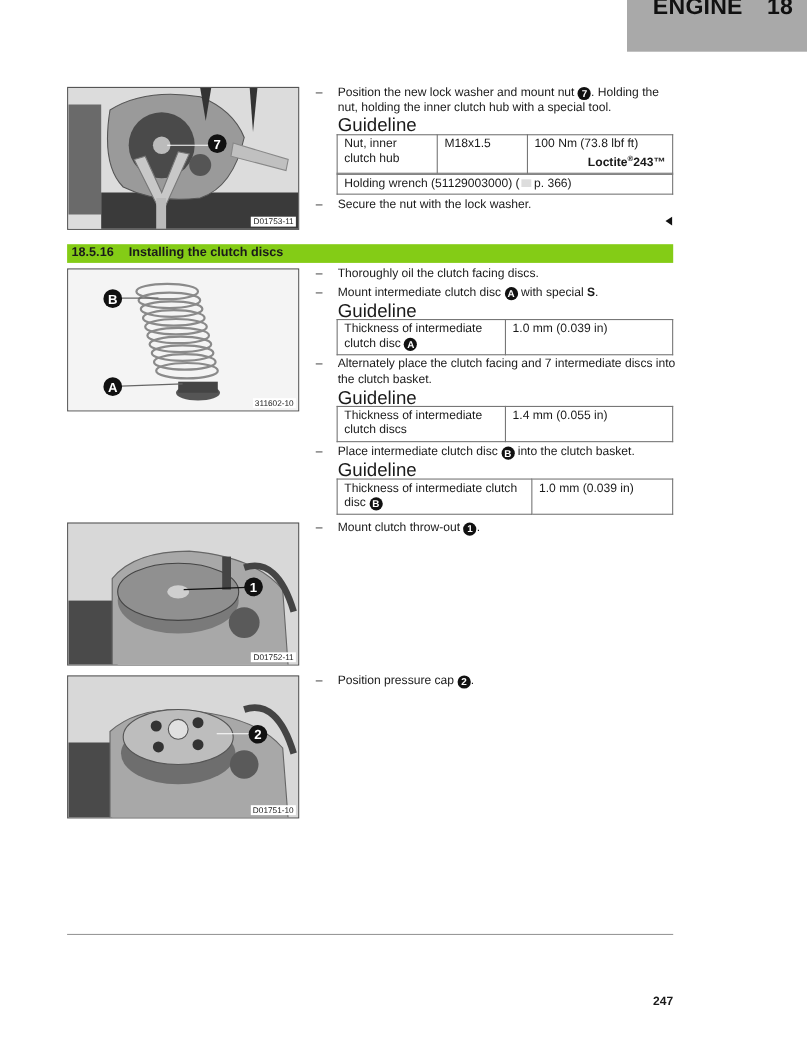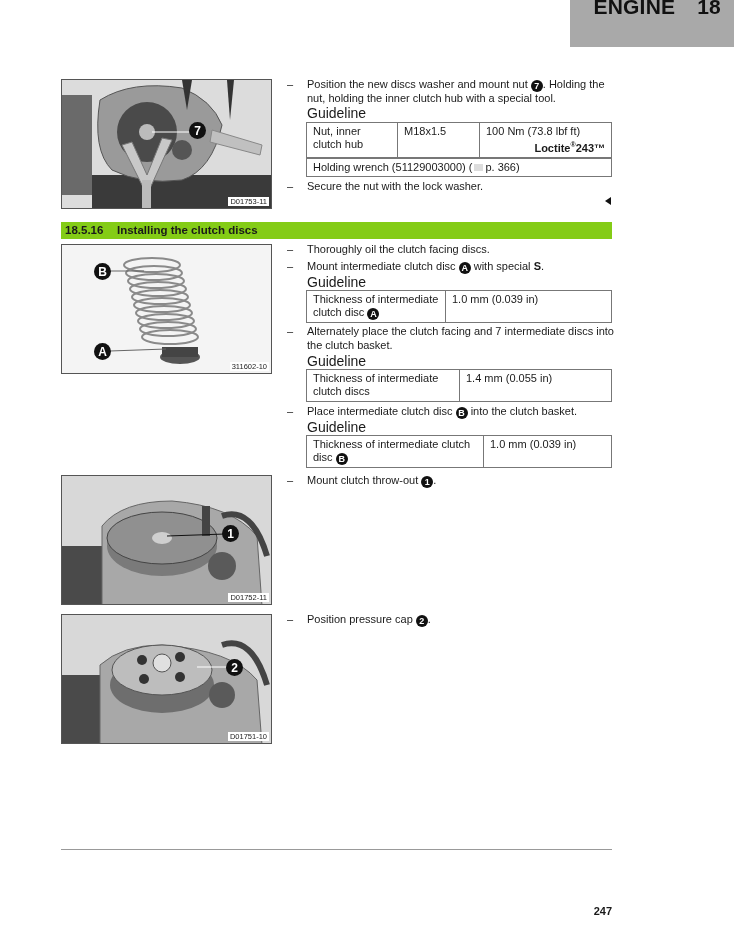--- a/index.html
+++ b/index.html
@@ -14,21 +14,21 @@
     .figure .fig-label { position: absolute; right: 2px; bottom: 2px; background: #fff; font-size: 7.5px; line-height: 9px; padding: 0 2px; color: #222; }
     .figure svg { position: absolute; left: 0; top: 0; }
 
     .marker { display: inline-flex; align-items: center; justify-content: center; width: 12px; height: 12px; border-radius: 50%;
       background: #111; color: #fff; font-weight: bold; font-size: 9px; line-height: 12px; vertical-align: -1px; }
     .marker.big { width: 17px; height: 17px; font-size: 12px; position: absolute; }
 
     .step { position: absolute; left: 287px; width: 330px; }
     .step .dash { position: absolute; left: 0; top: 0; }
     .step .txt { position: absolute; left: 20px; width: 310px; }
-    .guide { position: absolute; left: 307px; font-size: 14px; }
+    .guide { position: absolute; left: 307px; font-size: 17px; }
 
     table.spec { position: absolute; left: 306px; border-collapse: collapse; font-size: 11px; line-height: 13px; }
     table.spec td { border: 1px solid #777; padding: 2px 6px 2px 6px; vertical-align: top; }
 
     .section-bar { position: absolute; left: 61px; top: 222px; width: 551px; height: 17px; background: #84cc16;
       font-weight: bold; font-size: 11.5px; line-height: 17px; padding-left: 4px; }
     .section-bar .num { display: inline-block; width: 52px; }
 
     .end-mark { position: absolute; left: 605px; top: 197px; width: 0; height: 0; border-top: 4px solid transparent; border-bottom: 4px solid transparent; border-right: 6px solid #111; }
 
@@ -59,21 +59,21 @@
     <path d="M165 0 L172 0 L168 40Z" fill="#333"></path>
     <line x1="90" y1="52" x2="127" y2="52" stroke="#fff" stroke-width="1"></line>
   </svg>
   <span class="marker big" style="left:127px;top:42px;">7</span>
   <span class="fig-label">D01753-11</span>
 </div>
 
 <div class="step" style="top:78px;">
   <span class="dash">–</span>
   <div class="txt">
-    <span>Position the new discs washer and mount nut</span>
+    <span>Position the new lock washer and mount nut</span>
     <span class="marker">7</span><span>. Holding the nut, holding the inner clutch hub with a special tool.</span>
   </div>
 </div>
 <div class="guide" style="top:107px;">Guideline</div>
 
 <table class="spec" style="top:122px;width:306px;">
   <tbody>
       <tr>
     <td style="width:91px;">Nut, inner clutch hub</td>
     <td style="width:82px;">M18x1.5</td>
@@ -145,21 +145,21 @@
     <span class="marker">A</span>
     <span>with special</span>
     <b>S</b><span>.</span>
   </div>
 </div>
 <div class="guide" style="top:276px;">Guideline</div>
 
 <table class="spec" style="top:290px;width:306px;">
   <tbody>
       <tr>
-    <td style="width:139px;height:32px;margin-left:16px;">
+    <td style="width:153px;height:32px;margin-left:16px;">
       <span>Thickness of intermediate clutch disc</span>
       <span class="marker">A</span>
     </td>
     <td>1.0 mm (0.039 in)</td>
   </tr>
 </tbody>
   </table>
 
 <div class="step" style="top:325px;">
   <span class="dash">–</span>

